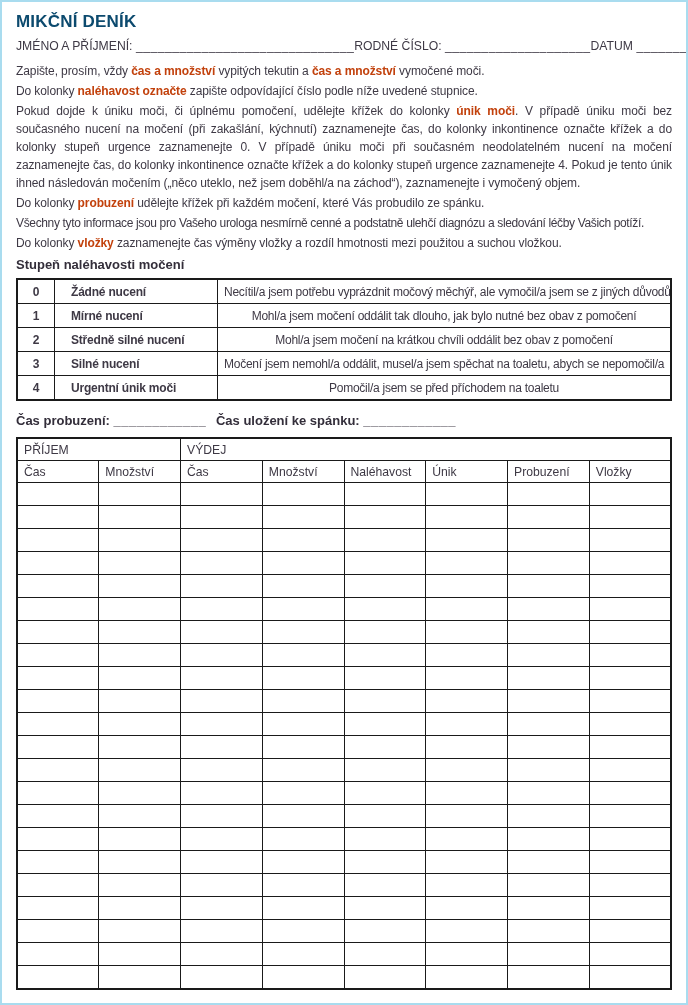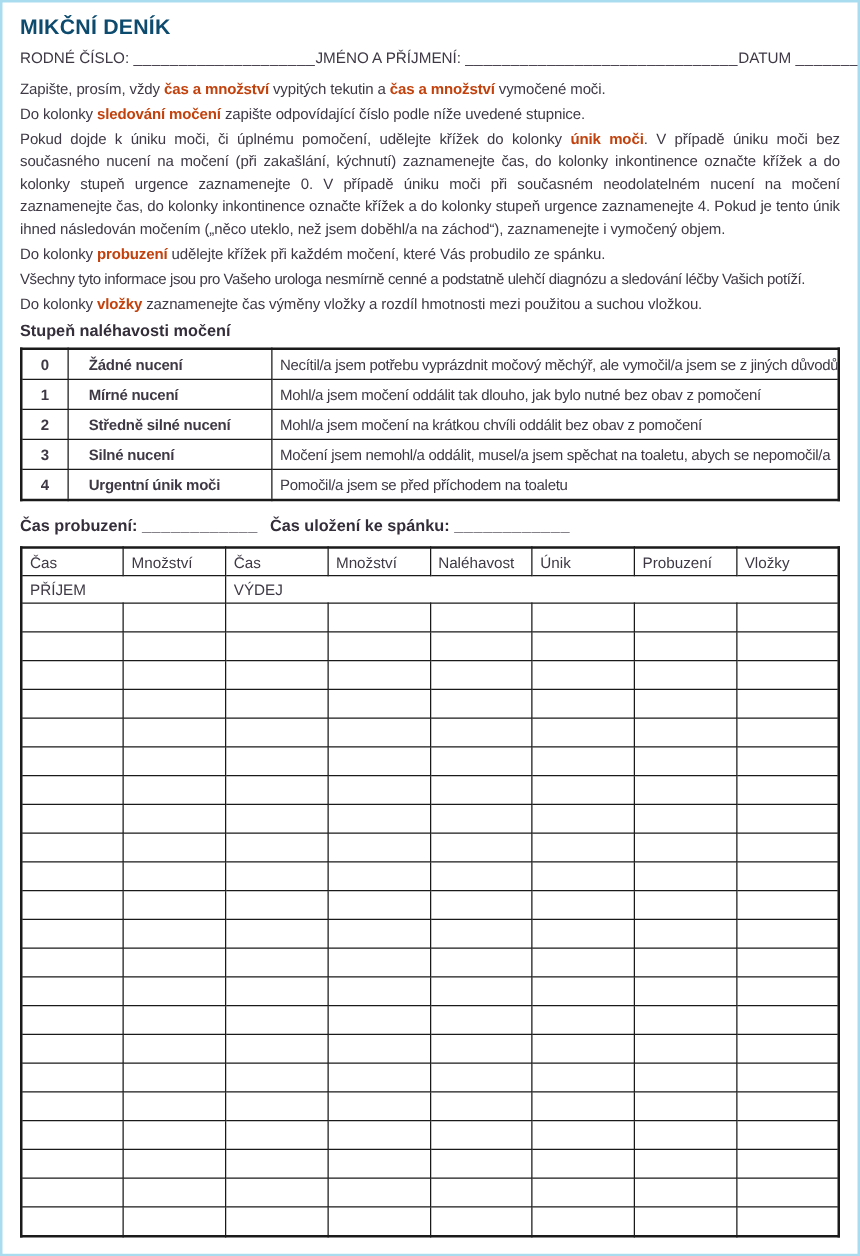--- a/index.html
+++ b/index.html
@@ -33,21 +33,21 @@
     margin:5px 0 6px 0;
   }
   table{border-collapse:collapse;width:100%;table-layout:fixed;}
   .urgency-table{border:2px solid #1a1a1a;}
   .urgency-table td{
     border:1px solid #1a1a1a;padding:2px 6px;height:19px;
     font-size:12px;vertical-align:middle;overflow:hidden;white-space:nowrap;
   }
   .urgency-table td.grade{width:24px;text-align:center;font-weight:bold;}
   .urgency-table td.label{width:140px;font-weight:bold;letter-spacing:-0.2px;padding-left:16px;}
-  .urgency-table td.desc{letter-spacing:-0.25px;}
+  .urgency-table td.desc{letter-spacing:-0.25px;text-align:center;}
   .sleep-row{
     font-size:13px;font-weight:bold;color:#332e3a;
     margin:12px 0 9px 0;
   }
   .sleep-row .uline{font-weight:bold;}
   .sleep-gap{display:inline-block;width:6px;}
   .diary-table{border:2px solid #1a1a1a;}
   .diary-table th,.diary-table td{
     border:1px solid #1a1a1a;overflow:hidden;
   }
@@ -56,28 +56,28 @@
     font-size:12.2px;vertical-align:middle;white-space:nowrap;
   }
   .diary-table tbody td{height:20px;}
 </style>
 </head>
 <body>
 
 <h1 class="page-title">MIKČNÍ DENÍK</h1>
 
 <div class="id-row">
+  <span class="id-field"><span>JMÉNO A PŘÍJMENÍ:</span> <span class="uline">______________________________</span></span>
   <span class="id-field"><span>RODNÉ ČÍSLO:</span> <span class="uline">____________________</span></span>
-  <span class="id-field"><span>JMÉNO A PŘÍJMENÍ:</span> <span class="uline">______________________________</span></span>
   <span class="id-field"><span>DATUM</span> <span class="uline">________________</span></span>
 </div>
 
 <div>
     <p class="para"><span>Zapište, prosím, vždy </span><b>čas a množství</b><span> vypitých tekutin a </span><b>čas a množství</b><span> vymočené moči.</span></p>
-    <p class="para"><span>Do kolonky </span><b>sledování močení</b><span> zapište odpovídající číslo podle níže uvedené stupnice.</span></p>
+    <p class="para"><span>Do kolonky </span><b>naléhavost označte</b><span> zapište odpovídající číslo podle níže uvedené stupnice.</span></p>
     <p class="para justify"><span>Pokud dojde k úniku moči, či úplnému pomočení, udělejte křížek do kolonky </span><b>únik moči</b><span>. V případě úniku moči bez současného nucení na močení (při zakašlání, kýchnutí) zaznamenejte čas, do kolonky inkontinence označte křížek a do kolonky stupeň urgence zaznamenejte 0. V případě úniku moči při současném neodolatelném nucení na močení zaznamenejte čas, do kolonky inkontinence označte křížek a do kolonky stupeň urgence zaznamenejte 4. Pokud je tento únik ihned následován močením („něco uteklo, než jsem doběhl/a na záchod“), zaznamenejte i vymočený objem.</span></p>
     <p class="para"><span>Do kolonky </span><b>probuzení</b><span> udělejte křížek při každém močení, které Vás probudilo ze spánku.</span></p>
     <p class="para condensed"><span>Všechny tyto informace jsou pro Vašeho urologa nesmírně cenné a podstatně ulehčí diagnózu a sledování léčby Vašich potíží.</span></p>
     <p class="para"><span>Do kolonky </span><b>vložky</b><span> zaznamenejte čas výměny vložky a rozdíl hmotnosti mezi použitou a suchou vložkou.</span></p>
   </div>
 
 <h2 class="section-heading">Stupeň naléhavosti močení</h2>
 
 <table class="urgency-table">
   <tbody>
@@ -121,34 +121,34 @@
     <col style="width:12.5%">
       <col style="width:12.5%">
       <col style="width:12.5%">
       <col style="width:12.5%">
     <col style="width:12.5%">
       <col style="width:12.5%">
       <col style="width:12.5%">
       <col style="width:12.5%">
   </colgroup>
   <thead>
+    <tr>
+        <th colspan="2">PŘÍJEM</th>
+        <th colspan="6">VÝDEJ</th>
+      </tr>
     <tr>
         <th>Čas</th>
         <th>Množství</th>
         <th>Čas</th>
         <th>Množství</th>
         <th>Naléhavost</th>
         <th>Únik</th>
         <th>Probuzení</th>
         <th>Vložky</th>
       </tr>
-    <tr>
-        <th colspan="2">PŘÍJEM</th>
-        <th colspan="6">VÝDEJ</th>
-      </tr>
   </thead>
   <tbody>
       <tr>
         <td></td>
         <td></td>
         <td></td>
         <td></td>
         <td></td>
         <td></td>
         <td></td>

